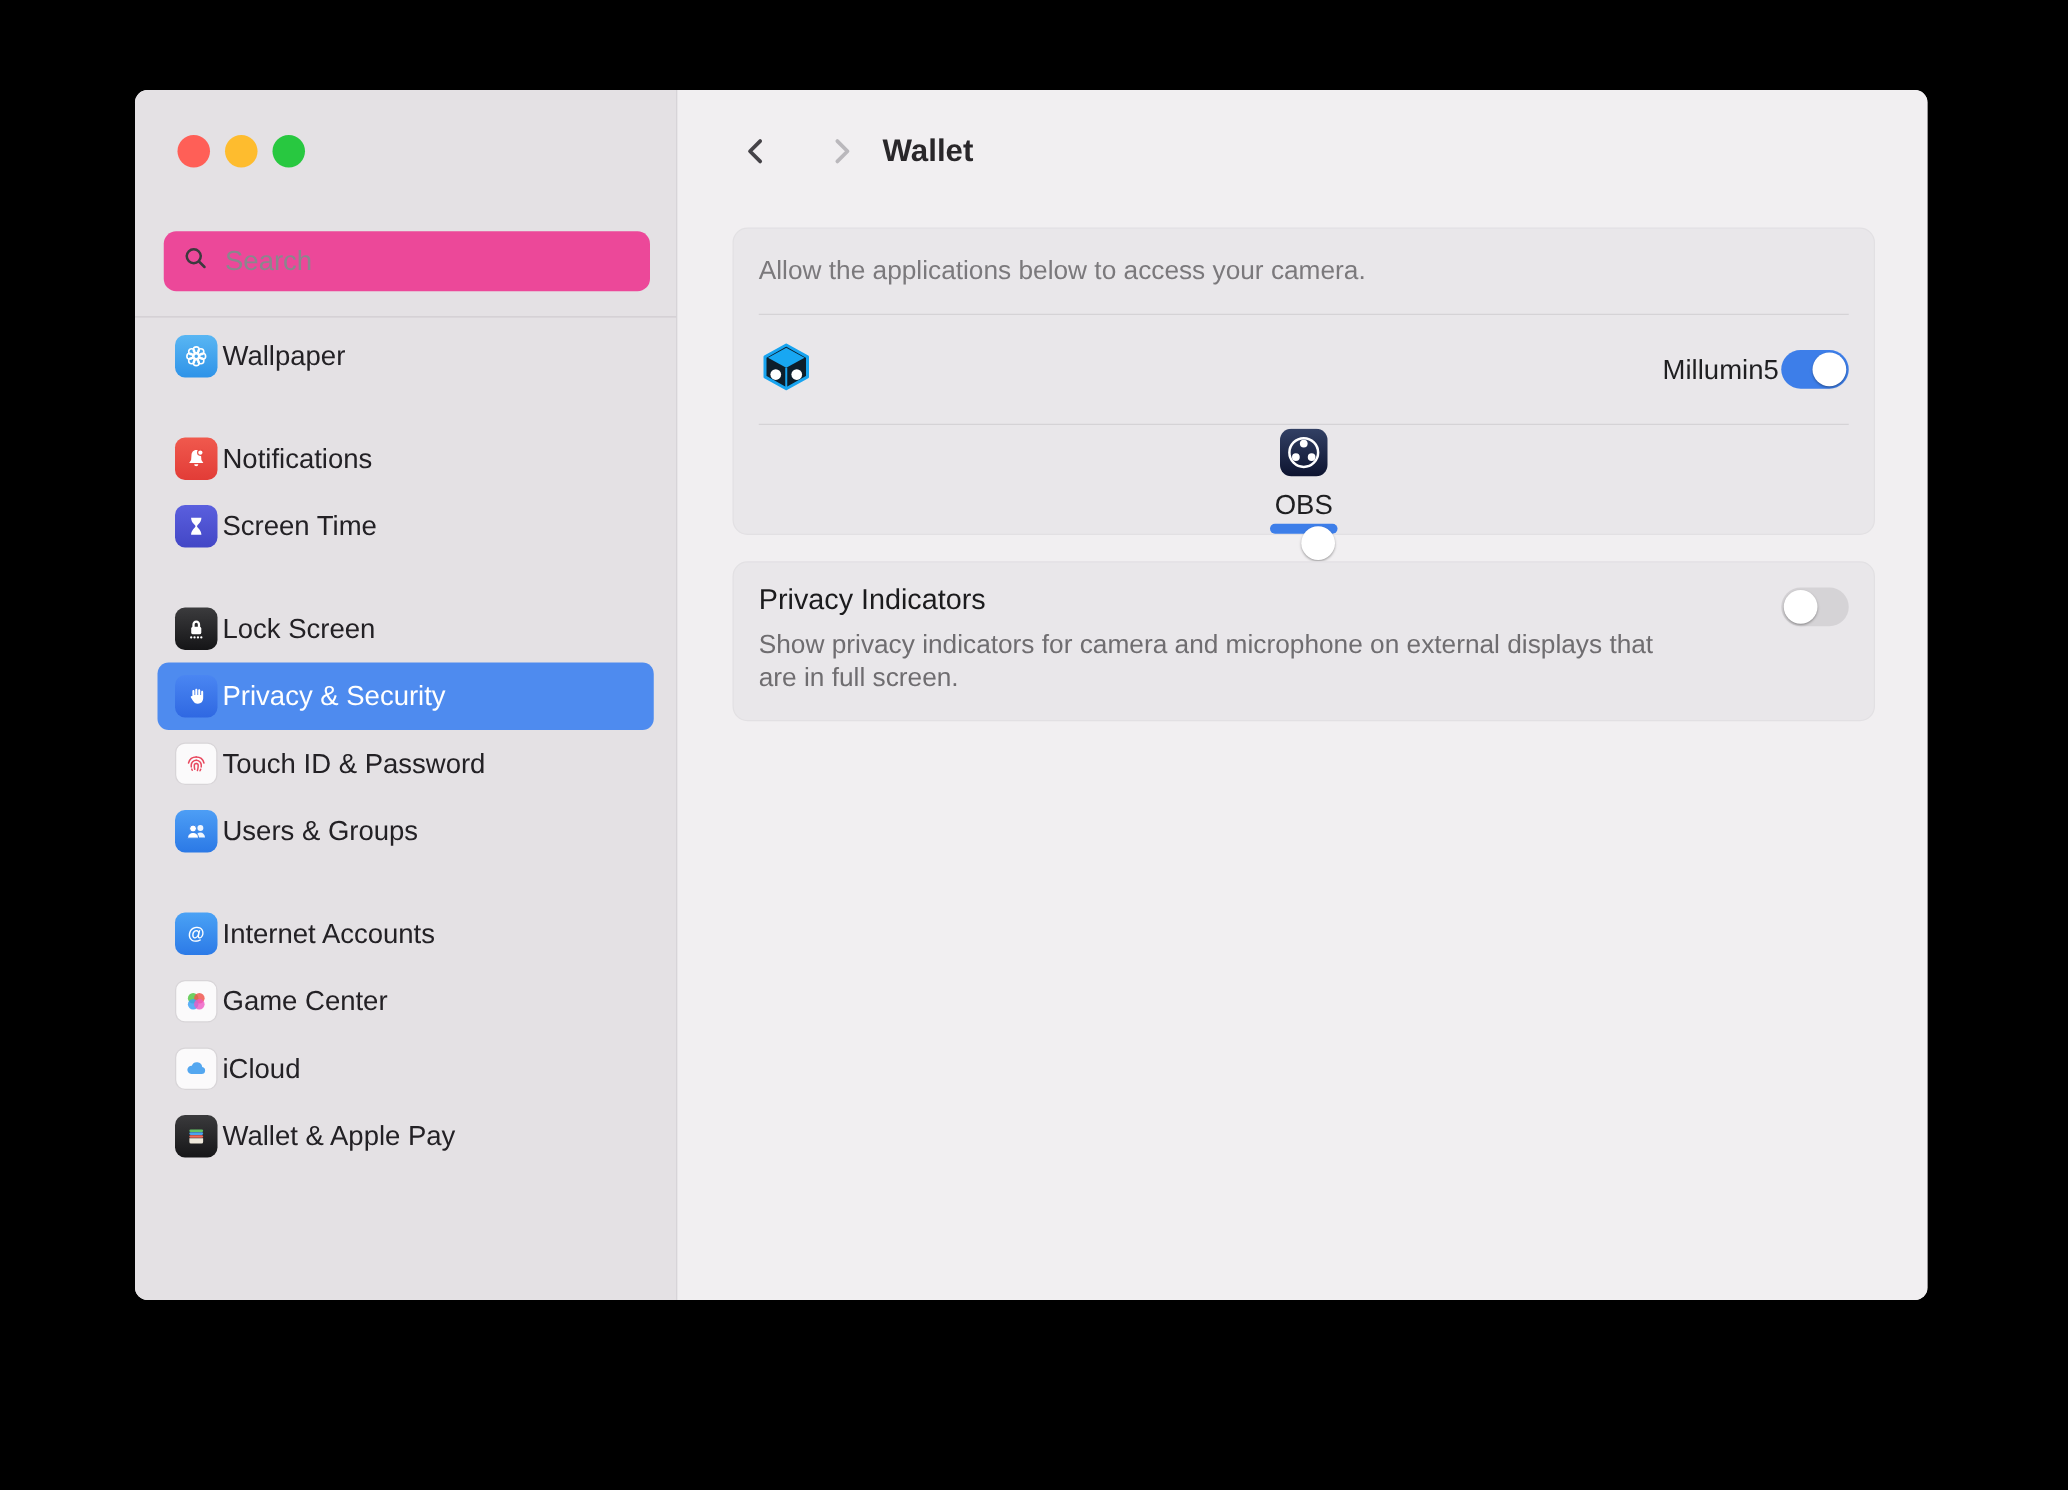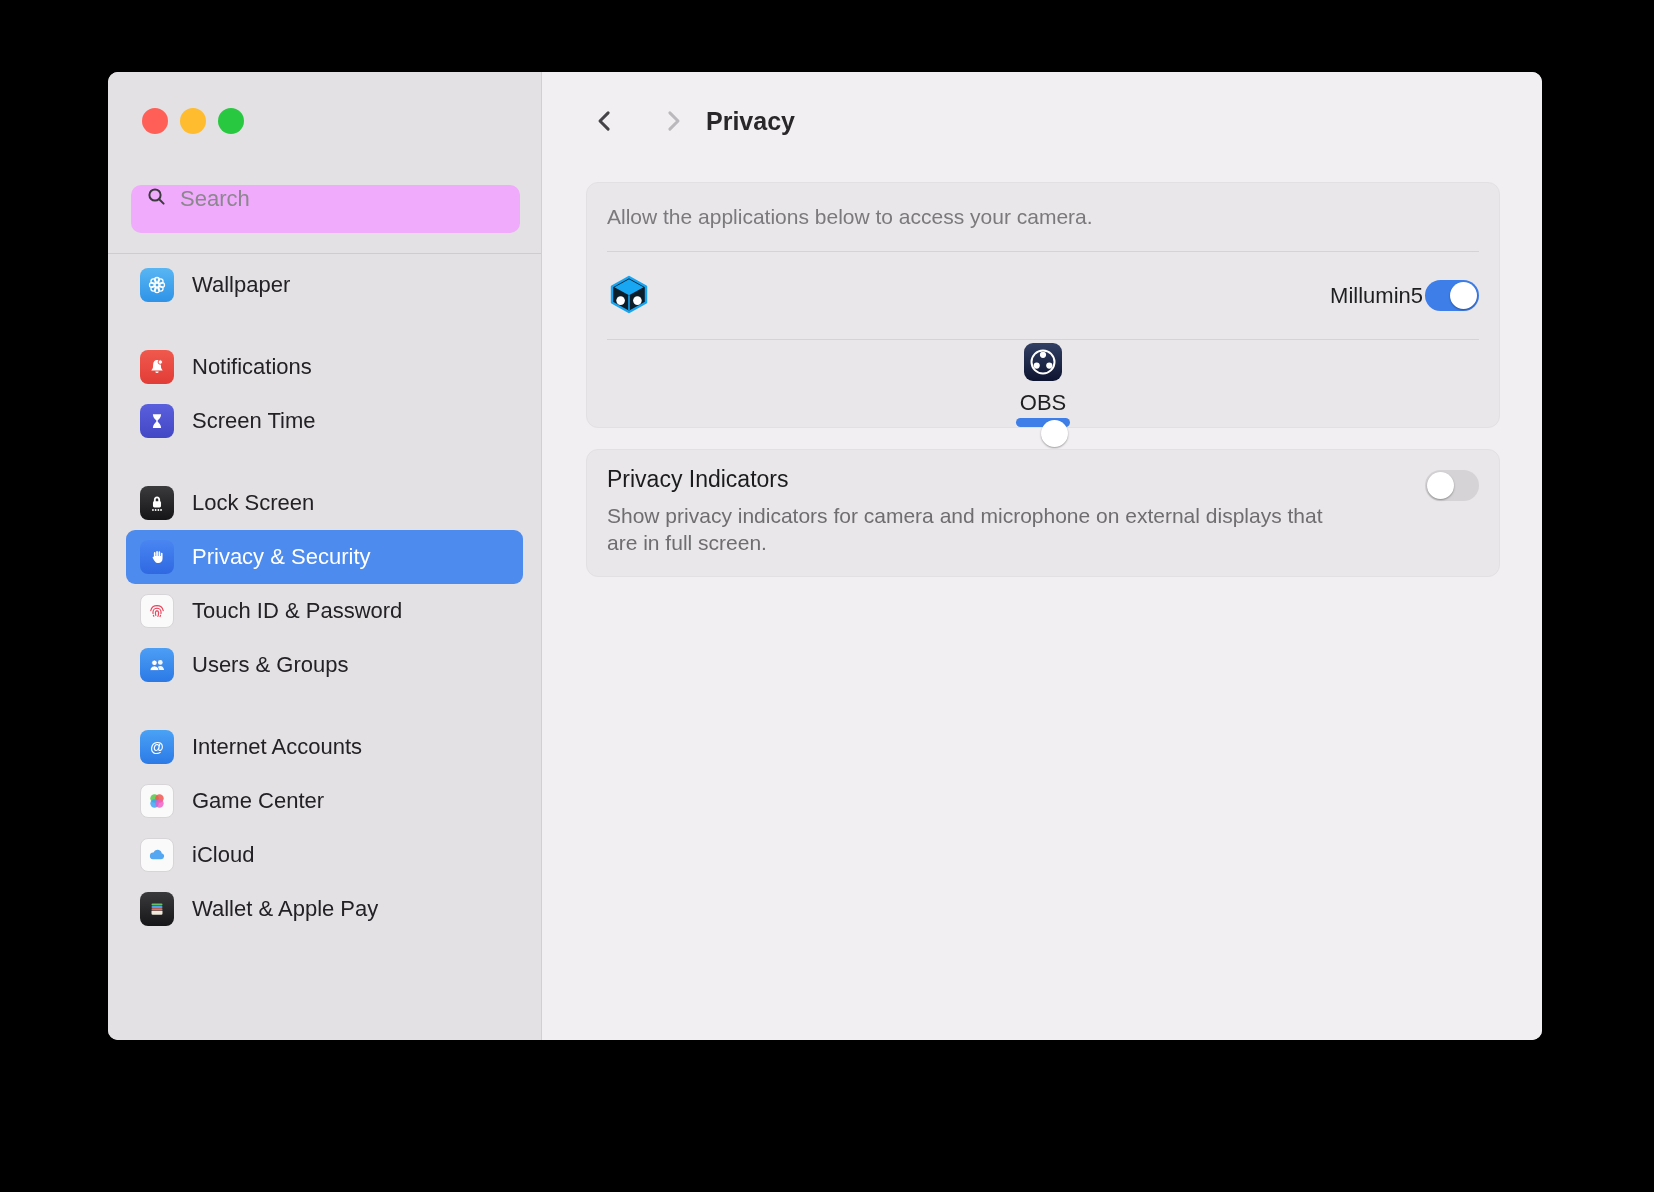--- a/index.html
+++ b/index.html
@@ -20,34 +20,34 @@
   .sidebar-header{
     height:182px;box-sizing:border-box;border-bottom:1px solid #cfccd0;
     padding:36px 21px 0 23px;
   }
   .traffic{display:flex;gap:12px;margin-left:11px;}
   .dot{width:26px;height:26px;border-radius:50%;}
   .dot.red{background:var(--trafficRed,#ff5f57);}
   .dot.yellow{background:var(--trafficYellow,#febc2e);}
   .dot.green{background:var(--trafficGreen,#28c840);}
   .searchbox{
-    margin-top:51px;height:48px;border-radius:10px;background:#f0abfc;
-    display:flex;align-items:flex-start;padding:0 14px;gap:9px;box-sizing:border-box;
+    margin-top:51px;height:48px;border-radius:10px;background:#ec4899;
+    display:flex;align-items:center;padding:0 14px;gap:9px;box-sizing:border-box;
   }
   .searchbox input{
     border:none;background:transparent;outline:none;flex:1;
     font-size:22px;color:#3a383c;font-family:inherit;
   }
   .searchbox input::placeholder{color:#8a878d;}
   .nav{padding:4px 18px 0 18px;flex:1;overflow:hidden;}
   .nav-group{margin-top:0;}
   .nav-group + .nav-group{margin-top:28px;text-align:center;}
   .nav-item{
     height:54px;border-radius:9px;display:flex;align-items:center;
-    padding:0 10px 0 14px;gap:18px;cursor:default;
+    padding:0 10px 0 14px;gap:4px;cursor:default;
   }
   .nav-item .label{font-size:22px;color:#232125;white-space:nowrap;}
   .nav-item.selected{background:var(--accent,#4e8bef);}
   .nav-item.selected .label{color:#fff;}
   .app-icon{
     width:34px;height:34px;min-width:34px;border-radius:8px;
     display:flex;align-items:center;justify-content:center;box-sizing:border-box;
   }
   .app-icon svg{display:block;}
   .ic-wallpaper{background:linear-gradient(180deg,#59b6f3,#2e93e8);}
@@ -260,21 +260,21 @@
       <div class="chev">
         <svg width="30" height="30" viewBox="0 0 24 24">
             <path d="M14.5 5.5 8 12l6.5 6.5" fill="none" stroke="#454348" stroke-width="2.4" stroke-linecap="round" stroke-linejoin="round"></path>
           </svg>
       </div>
       <div class="chev">
         <svg width="30" height="30" viewBox="0 0 24 24">
             <path d="M9.5 5.5 16 12l-6.5 6.5" fill="none" stroke="#bab8bc" stroke-width="2.4" stroke-linecap="round" stroke-linejoin="round"></path>
           </svg>
       </div>
-      <div class="page-title">Privacy</div>
+      <div class="page-title">Wallet</div>
     </div>
 
     <div class="card card1">
       <div class="rows-wrap">
         <div class="desc-row">Allow the applications below to access your camera.</div>
 
         <div class="app-row">
           <span>
             <svg width="44" height="44" viewBox="0 0 44 44">
               <polygon points="22,5 39,14.5 39,30.5 22,40 5,30.5 5,14.5" fill="#0d1e2b" stroke="#17a4f0" stroke-width="2.4" stroke-linejoin="round"></polygon>

